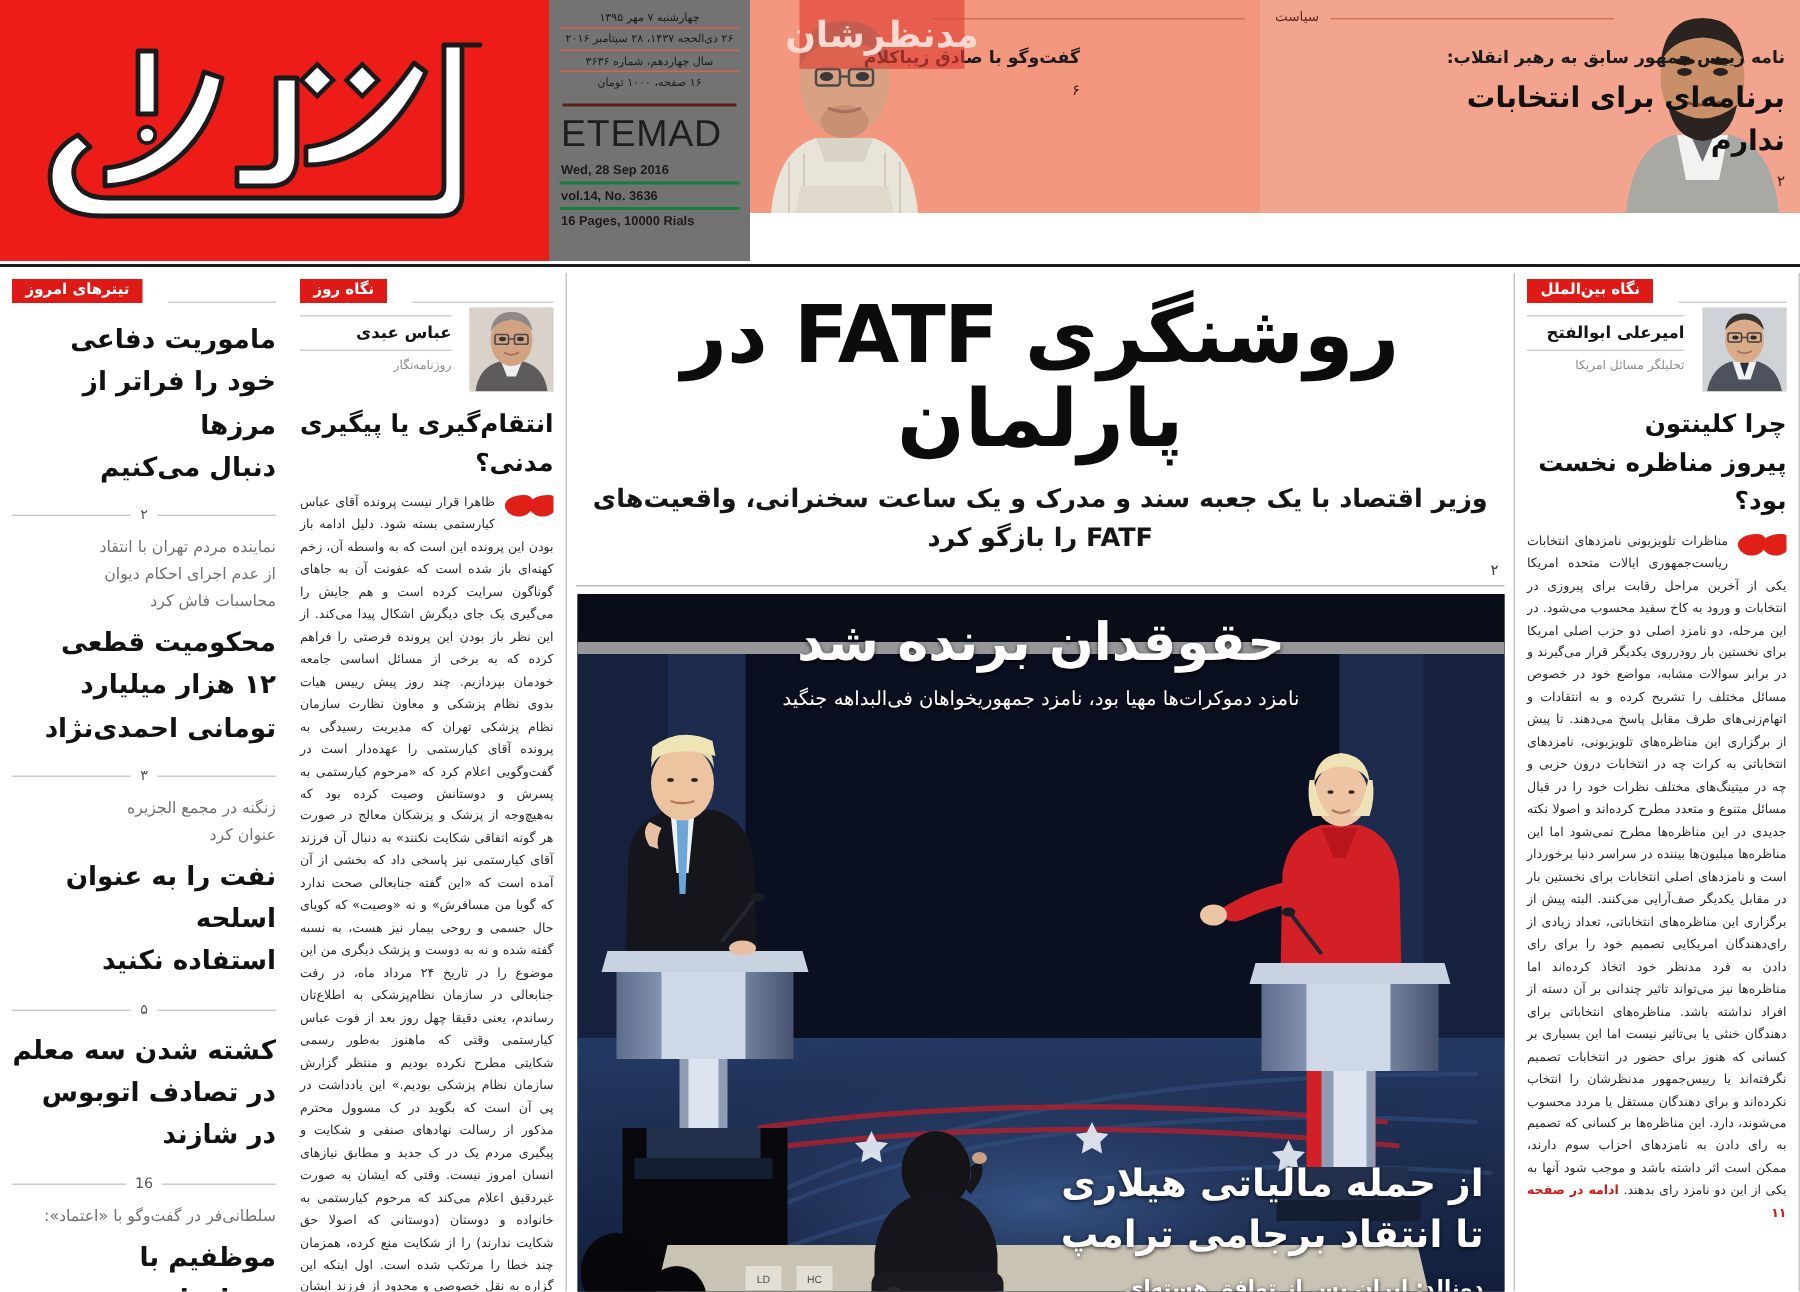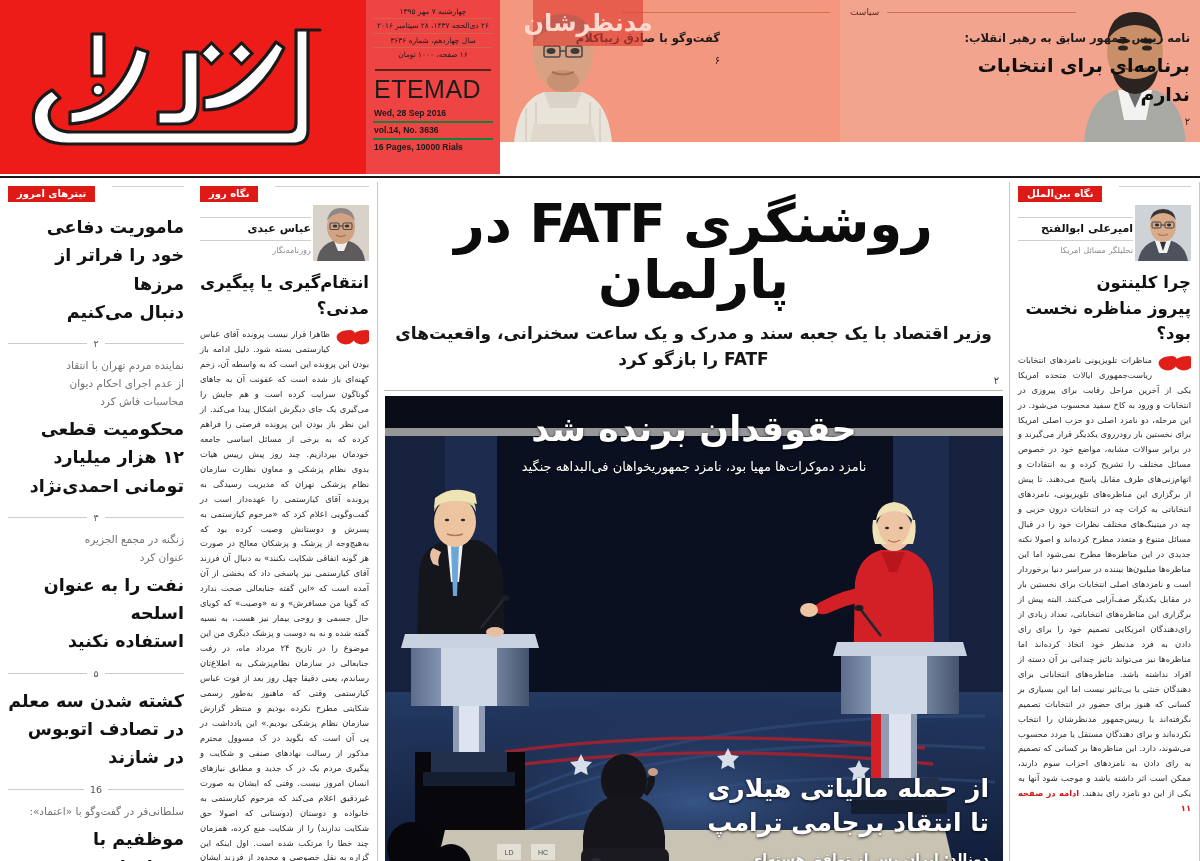--- a/index.html
+++ b/index.html
@@ -20,21 +20,21 @@
     overflow:hidden;
   }
   .mast-logo{
     position:absolute;left:0;top:0;width:366px;height:174px;
     display:flex;align-items:center;justify-content:center;
   }
   .mast-logo svg{display:block;}
 
   .mast-info{
     position:absolute;left:366px;top:0;width:134px;height:174px;
-    background:#ef4444;
+    background:#737373;
     box-sizing:border-box;
     padding:5px 7px 16px 7px;
     direction:rtl;
   }
   .mast-date-lines{font-size:7.4px;line-height:1.55;text-align:center;color:#1b1b1b;}
   .mast-date-lines div{border-bottom:1px solid #d4654a;padding:1px 0;}
   .mast-date-lines div:last-child{border-bottom:none;}
   .mast-rule{height:2px;background:#5a2318;margin:7px 2px 6px 2px;}
   .mast-etemad{
     font-family:"Liberation Sans",sans-serif;
@@ -89,33 +89,33 @@
   .col-left{left:0;width:192px;padding:0 8px;}
   .col-opin{left:192px;width:186px;padding:0 8px;border-right:1px solid #c8c8c8;}
   .col-main{left:378px;width:632px;padding:0 6px;border-right:1px solid #c8c8c8;}
   .col-right{left:1010px;width:190px;padding:0 8px;border-right:1px solid #c8c8c8;}
 
   .sec-badge{
     display:inline-block;background:#dd1a16;color:#fff;
     font-size:10px;font-weight:bold;padding:2.5px 9px 3.5px 9px;
     line-height:1;
   }
-  .badge-row{display:flex;flex-direction:row-reverse;align-items:flex-start;gap:17px;padding-top:4px;}
+  .badge-row{display:flex;flex-direction:row-reverse;align-items:flex-end;gap:17px;padding-top:4px;}
   .badge-row .bline{flex:1;height:1px;background:#cfcfcf;}
 
   
   .brief{padding:7px 0 6px 0;}
   .brief .over{font-size:10.5px;color:#707070;line-height:1.7;text-align:right;direction:rtl;}
   .brief .head{font-size:17.5px;font-weight:bold;color:#121212;line-height:1.62;text-align:right;direction:rtl;margin-top:4px;}
   .brief-sep{display:flex;align-items:center;gap:6px;margin:6px 0 1px 0;}
   .brief-sep .l{flex:1;height:1px;background:#cbcbcb;}
   .brief-sep .n{font-size:9.5px;color:#555;}
 
   
-  .opin-top{display:flex;flex-direction:row-reverse;align-items:center;gap:2px;padding-top:3px;}
+  .opin-top{display:flex;flex-direction:row-reverse;align-items:flex-start;gap:12px;padding-top:3px;}
   .opin-meta{flex:1;text-align:right;direction:rtl;}
   .opin-meta .bline{height:1px;background:#cfcfcf;margin:5px 0 4px 0;}
   .opin-author{font-size:11px;font-weight:bold;color:#141414;}
   .opin-role{font-size:8.2px;color:#8d8d8d;margin-top:3px;}
   .opin-face{width:56px;height:56px;overflow:hidden;background:#cfc9c4;flex:none;}
   .opin-title{font-size:16.5px;font-weight:bold;line-height:1.55;text-align:right;direction:rtl;margin:9px 0 6px 0;color:#111;}
   .opin-body{
     font-size:8.4px;line-height:1.78;text-align:justify;direction:rtl;color:#2a2a2a;
     text-align-last:right;
   }

